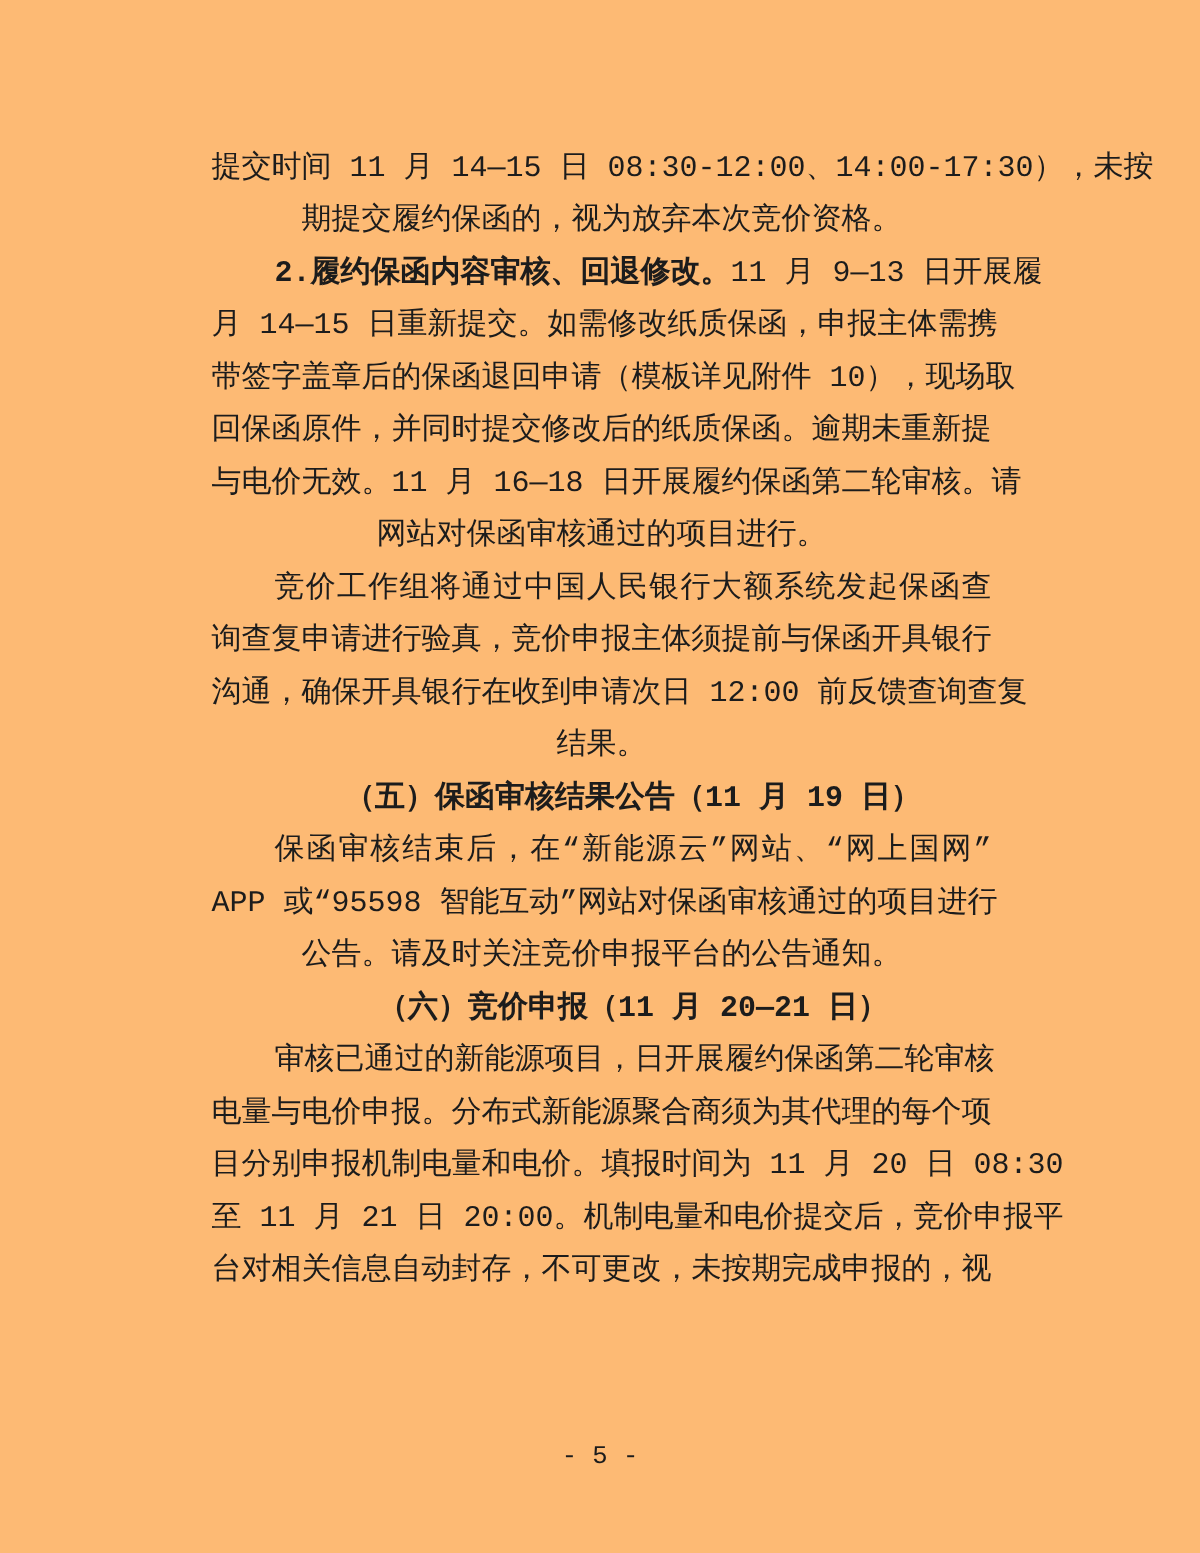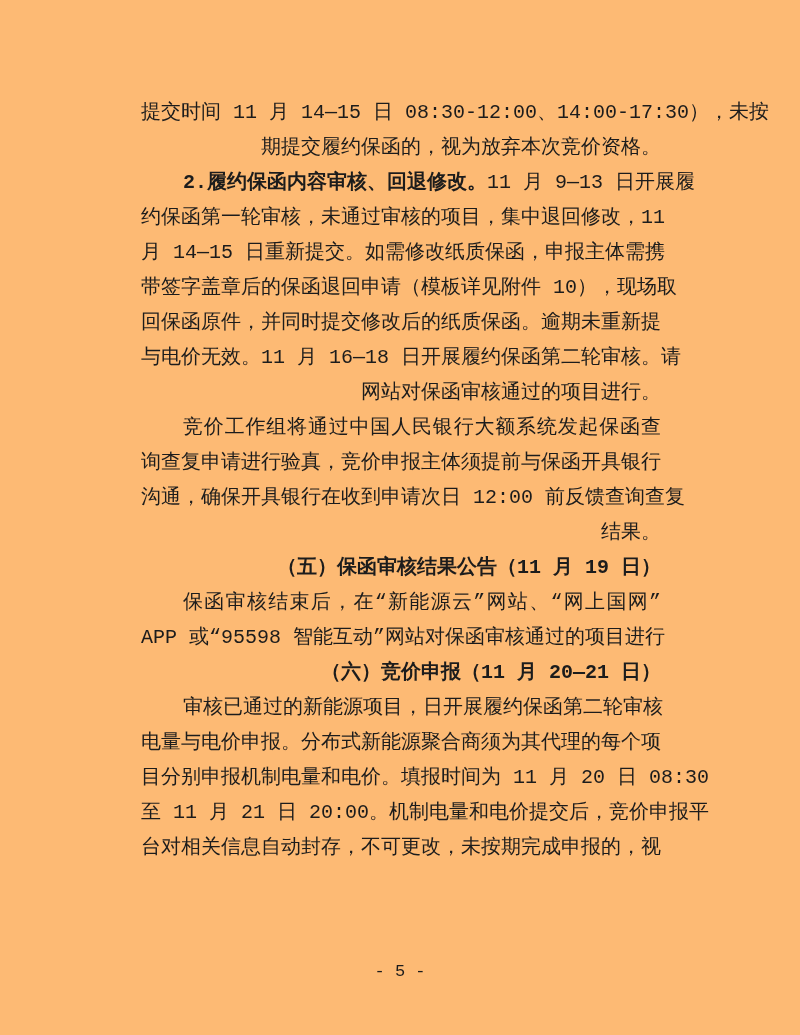--- a/index.html
+++ b/index.html
@@ -21,21 +21,21 @@
       position: absolute;
       left: 141px;
       top: 95px;
       width: 520px;
       font-size: 20px;
       line-height: 35px;
     }
     .line {
       height: 35px;
       white-space: nowrap;
-      text-align: right;
+      text-align: center;
     }
     .line.justify {
       text-align: justify;
       text-align-last: justify;
       text-justify: inter-character;
     }
     .line.indent {
       text-indent: 42px;
     }
     .run-bold {
@@ -53,33 +53,33 @@
   </style>
 </head>
 <body>
 
 <div class="page">
   <div class="body-text">
     <div>
         <div class="line justify"><span class="run">提交时间 11 月 14—15 日 08:30-12:00、14:00-17:30），未按</span></div>
         <div class="line"><span class="run">期提交履约保函的，视为放弃本次竞价资格。</span></div>
         <div class="line indent justify"><span class="run-bold">2.履约保函内容审核、回退修改。</span><span class="run">11 月 9—13 日开展履</span></div>
-        <div class="line justify"><span class="run">约保函第一轮审核，未通过审核的项目，集中退回修改，11</span></div>
         <div class="line justify"><span class="run">月 14—15 日重新提交。如需修改纸质保函，申报主体需携</span></div>
         <div class="line justify"><span class="run">带签字盖章后的保函退回申请（模板详见附件 10），现场取</span></div>
         <div class="line justify"><span class="run">回保函原件，并同时提交修改后的纸质保函。逾期未重新提</span></div>
         <div class="line justify"><span class="run">与电价无效。11 月 16—18 日开展履约保函第二轮审核。请</span></div>
         <div class="line"><span class="run">网站对保函审核通过的项目进行。</span></div>
         <div class="line indent justify"><span class="run">竞价工作组将通过中国人民银行大额系统发起保函查</span></div>
         <div class="line justify"><span class="run">询查复申请进行验真，竞价申报主体须提前与保函开具银行</span></div>
         <div class="line justify"><span class="run">沟通，确保开具银行在收到申请次日 12:00 前反馈查询查复</span></div>
         <div class="line"><span class="run">结果。</span></div>
         <div class="line indent"><span class="run-bold">（五）保函审核结果公告（11 月 19 日）</span></div>
         <div class="line indent justify"><span class="run">保函审核结束后，在“新能源云”网站、“网上国网”</span></div>
         <div class="line justify"><span class="run">APP 或“95598 智能互动”网站对保函审核通过的项目进行</span></div>
+        <div class="line"><span class="run">公告。请及时关注竞价申报平台的公告通知。</span></div>
         <div class="line indent"><span class="run-bold">（六）竞价申报（11 月 20—21 日）</span></div>
         <div class="line indent justify"><span class="run">审核已通过的新能源项目，日开展履约保函第二轮审核</span></div>
         <div class="line justify"><span class="run">电量与电价申报。分布式新能源聚合商须为其代理的每个项</span></div>
         <div class="line justify"><span class="run">目分别申报机制电量和电价。填报时间为 11 月 20 日 08:30</span></div>
         <div class="line justify"><span class="run">至 11 月 21 日 20:00。机制电量和电价提交后，竞价申报平</span></div>
         <div class="line justify"><span class="run">台对相关信息自动封存，不可更改，未按期完成申报的，视</span></div>
       </div>
   </div>
   <div class="footer">
     <span>- 5 -</span>

